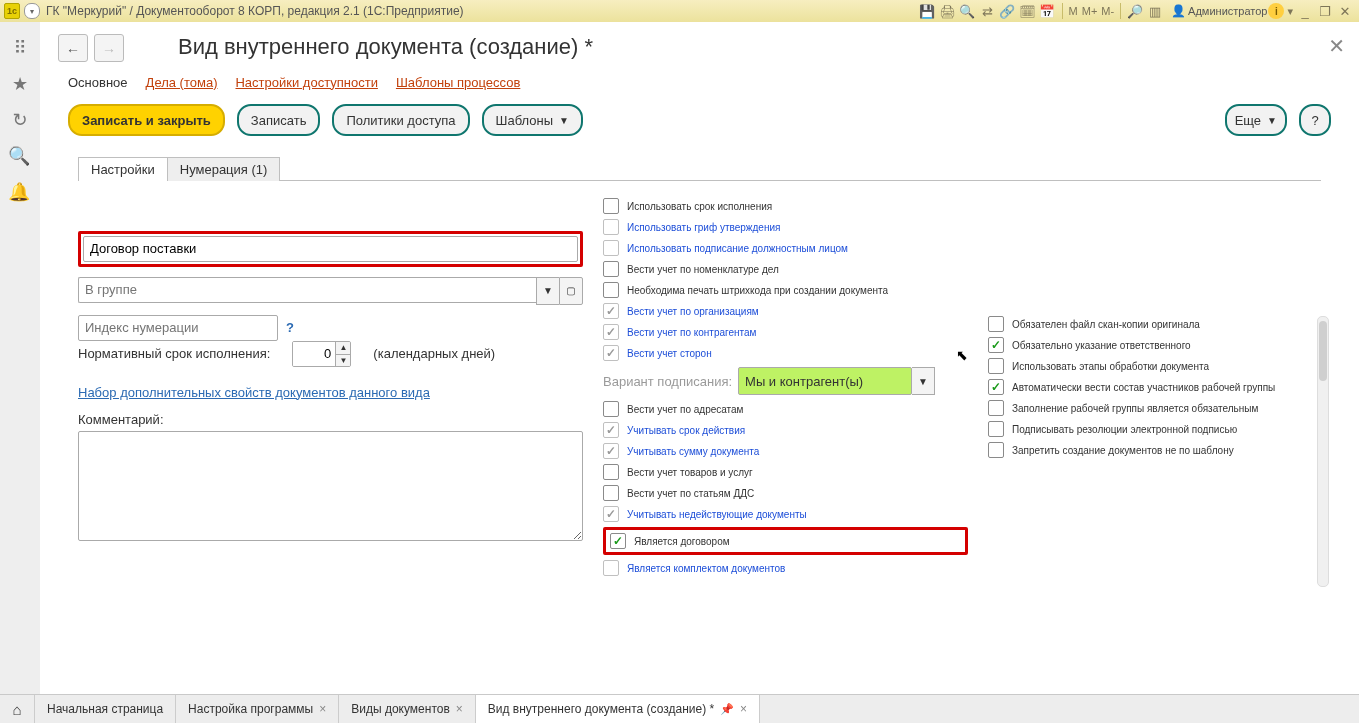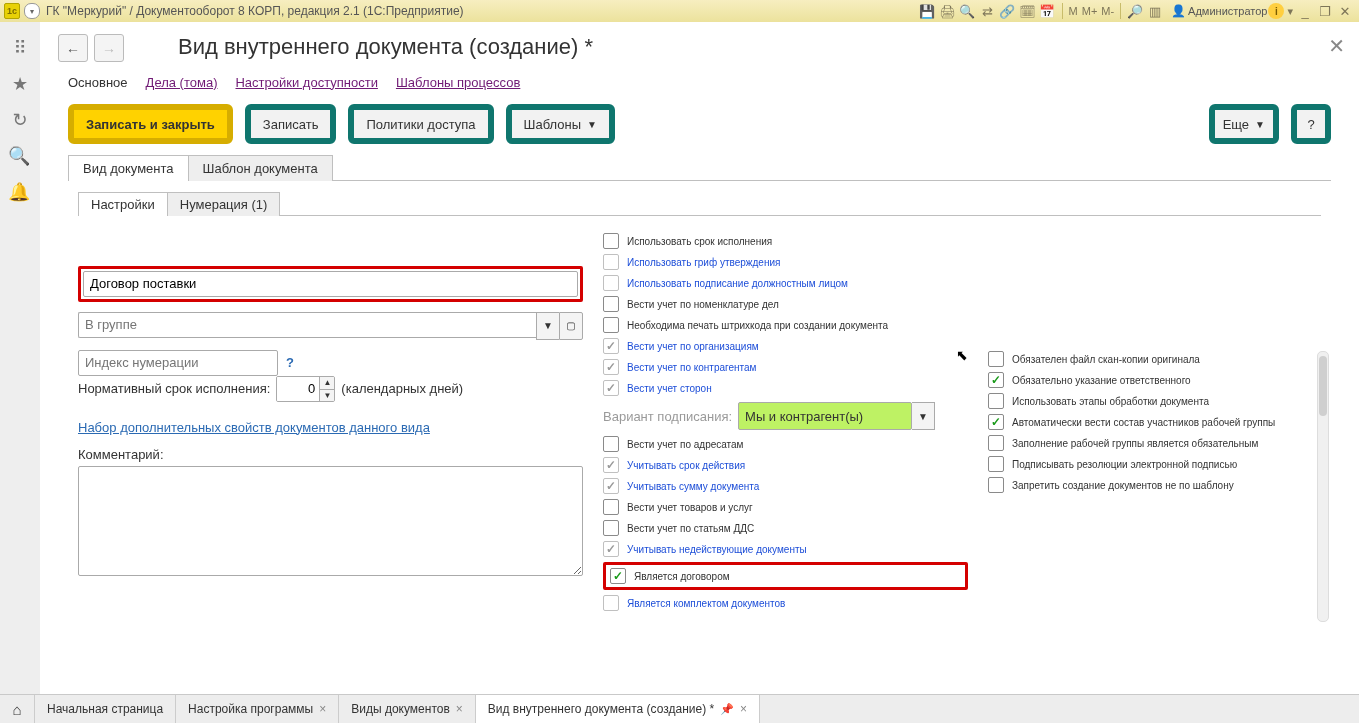--- a/index.html
+++ b/index.html
@@ -56,26 +56,26 @@
   .nav-buttons { display:flex; gap:6px; margin-bottom:4px; position:absolute; left:18px; top:12px;}
   .nav-btn {
     width:28px; height:26px; border:1px solid #bbb; border-radius:3px; background:#f4f4f4;
     display:flex; align-items:center; justify-content:center; font-size:14px; color:#555; cursor:pointer;
   }
   .nav-btn.disabled { color:#bbb; cursor:default;}
   .page-title { margin-left: 120px; font-size:22px; font-weight: normal; color:#333; padding-top:2px; padding-bottom:10px;}
   .close-x { position:absolute; right:14px; top:12px; font-size:20px; color:#888; cursor:pointer;}
 
   .section-tabs { padding-left: 10px; display:flex; gap:18px; font-size:13px; height:24px; align-items:center;}
-  .section-tabs .st { color:#701a75; text-decoration: underline; cursor:pointer; }
+  .section-tabs .st { color:#c2410c; text-decoration: underline; cursor:pointer; }
   .section-tabs .st.active { color:#333; text-decoration:none; cursor:default;}
 
   .toolbar { display:flex; align-items:center; padding:10px 10px; gap:12px;}
   .btn {
-    height:28px; padding:0 12px; border:6px solid #0f766e; border-radius:6px; background:#f2f2f2;
+    height:28px; padding:0 12px; border:2px solid #0f766e; border-radius:14px; background:#f2f2f2;
     display:inline-flex; align-items:center; cursor:pointer; font-size:13px; color:#333;
   }
   .btn.primary { background:#ffd200; border-color:#d6ad00; font-weight:bold;}
   .btn .caret { margin-left:6px; font-size:10px;}
   .toolbar .grow { flex:1;}
   .btn.small { padding:0 8px;}
   .btn.help { width:28px; padding:0; justify-content:center;}
 
   
   .tabstrip {
@@ -103,21 +103,21 @@
   .tinput { width:100%; height:26px; box-sizing:border-box; border:1px solid #aaa; border-radius:2px; padding:2px 6px; font-size:13px; background:#fff;}
   .tinput.disabled { color:#999; }
   .combo { display:flex; margin-top:10px;}
   .combo .tinput { flex:1; border-right:none; border-top-right-radius:0; border-bottom-right-radius:0;}
   .combo .cbtn { width:22px; height:26px; border:1px solid #aaa; background:#f4f4f4; display:flex; align-items:center; justify-content:center; font-size:10px; cursor:pointer;}
   .combo .cbtn:first-of-type { border-right:none;}
   .combo .cbtn:last-of-type { border-top-right-radius:2px; border-bottom-right-radius:2px;}
   .idx-row { display:flex; align-items:center; gap:8px; margin-top:10px;}
   .idx-row .tinput { width:200px;}
   .qmark { color:#2b6ab3; font-weight:bold; cursor:pointer;}
-  .norm-row { display:flex; align-items:center; gap:6px; margin-top:0; font-size:13px;}
+  .norm-row { display:flex; align-items:center; gap:22px; margin-top:0; font-size:13px;}
   .spin { display:flex; border:1px solid #aaa; border-radius:2px; overflow:hidden; height:24px;}
   .spin input { width:34px; border:none; text-align:right; padding:0 4px; font-size:13px;}
   .spin .spbtns { display:flex; flex-direction:column; border-left:1px solid #aaa;}
   .spin .sp { height:12px; width:14px; font-size:8px; line-height:12px; text-align:center; background:#f4f4f4; cursor:pointer;}
   .spin .sp:first-child { border-bottom:1px solid #aaa;}
   .linkish { color:#2b6ab3; text-decoration:underline; cursor:pointer; display:inline-block; margin-top:18px;}
   .lbl { margin-top:12px; font-size:13px;}
   .textarea { width:100%; height:110px; border:1px solid #aaa; border-radius:2px; margin-top:4px; box-sizing:border-box;}
 
   
@@ -224,24 +224,20 @@
         <span class="caret">▼</span>
       </div>
       <div class="grow"></div>
       <div class="btn small">
         <span>Еще</span>
         <span class="caret">▼</span>
       </div>
       <div class="btn help">?</div>
     </div>
 
-    <div class="tabstrip">
-      <div class="tab active">Вид документа</div>
-      <div class="tab">Шаблон документа</div>
-    </div>
 
     <div class="subpanel" style="position:relative;">
       <div class="scroll-stub">
           <div class="thumb"></div>
         </div>
 
       <div class="tabstrip2">
         <div class="tab active">Настройки</div>
         <div class="tab">Нумерация (1)</div>
       </div>

